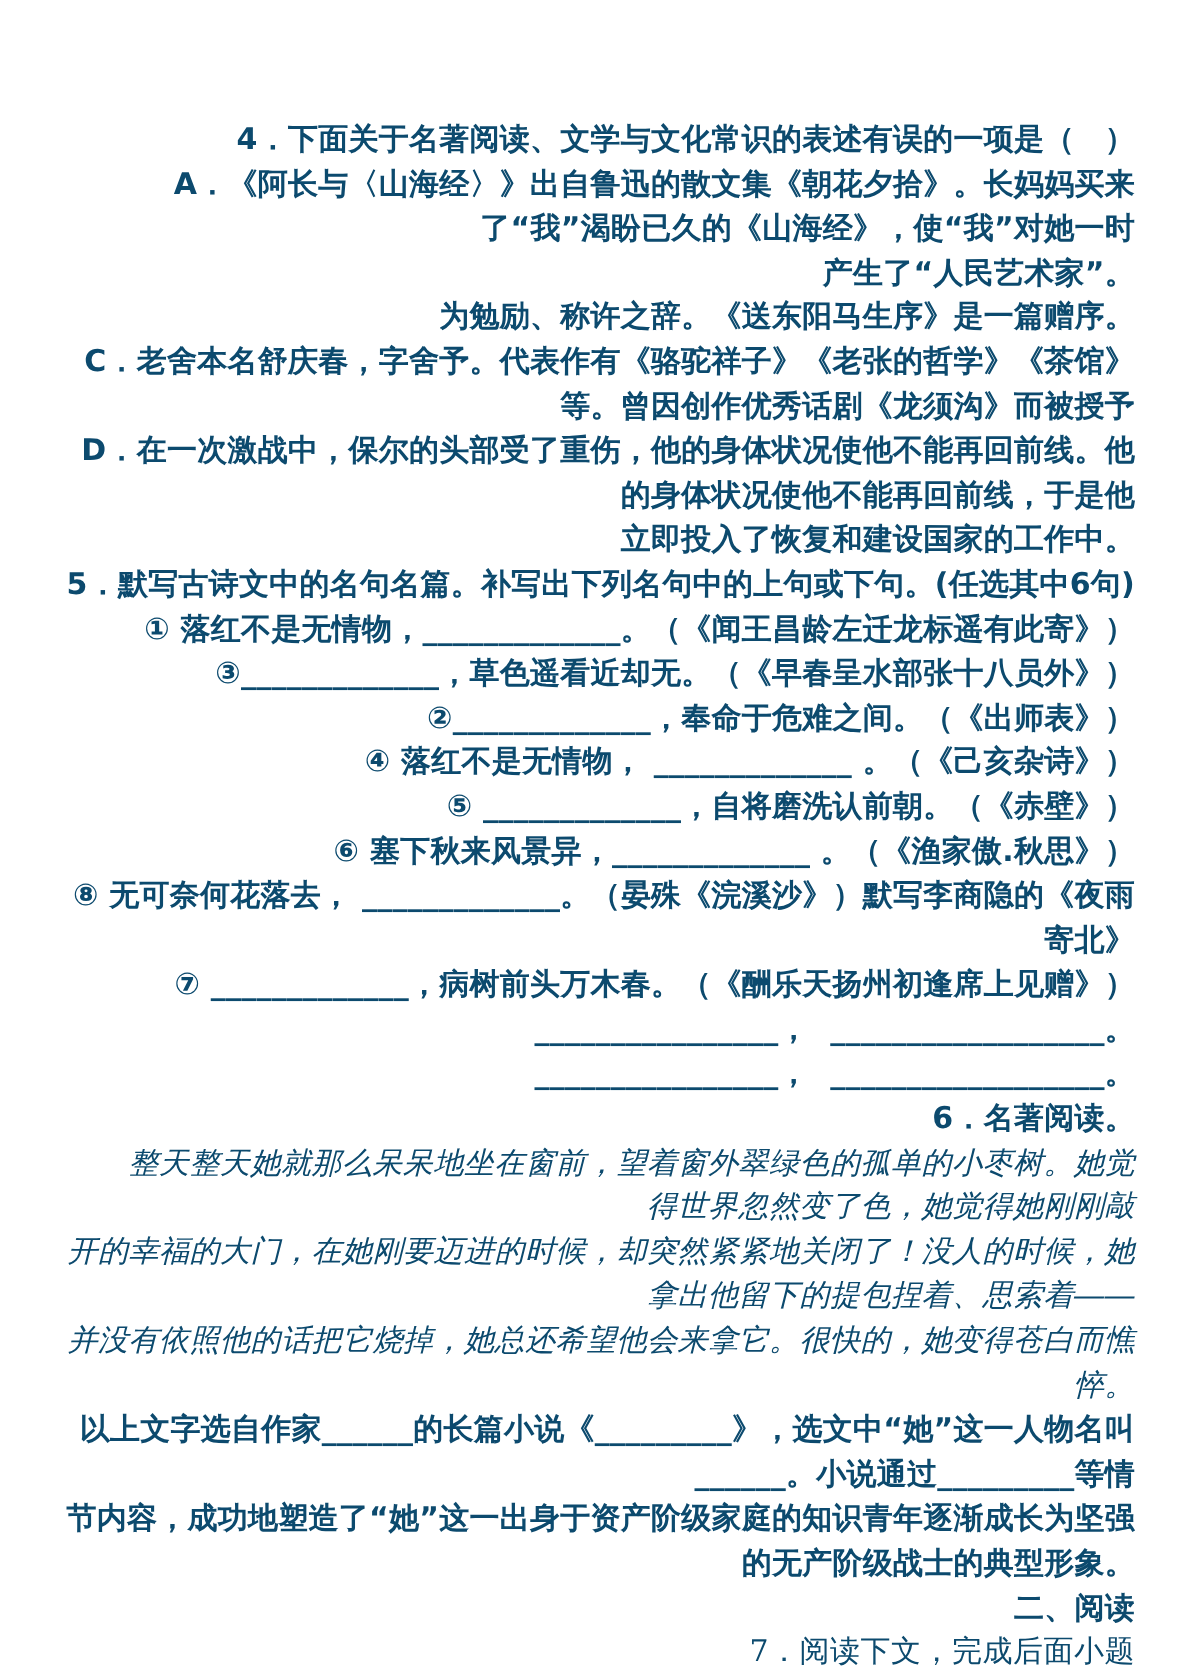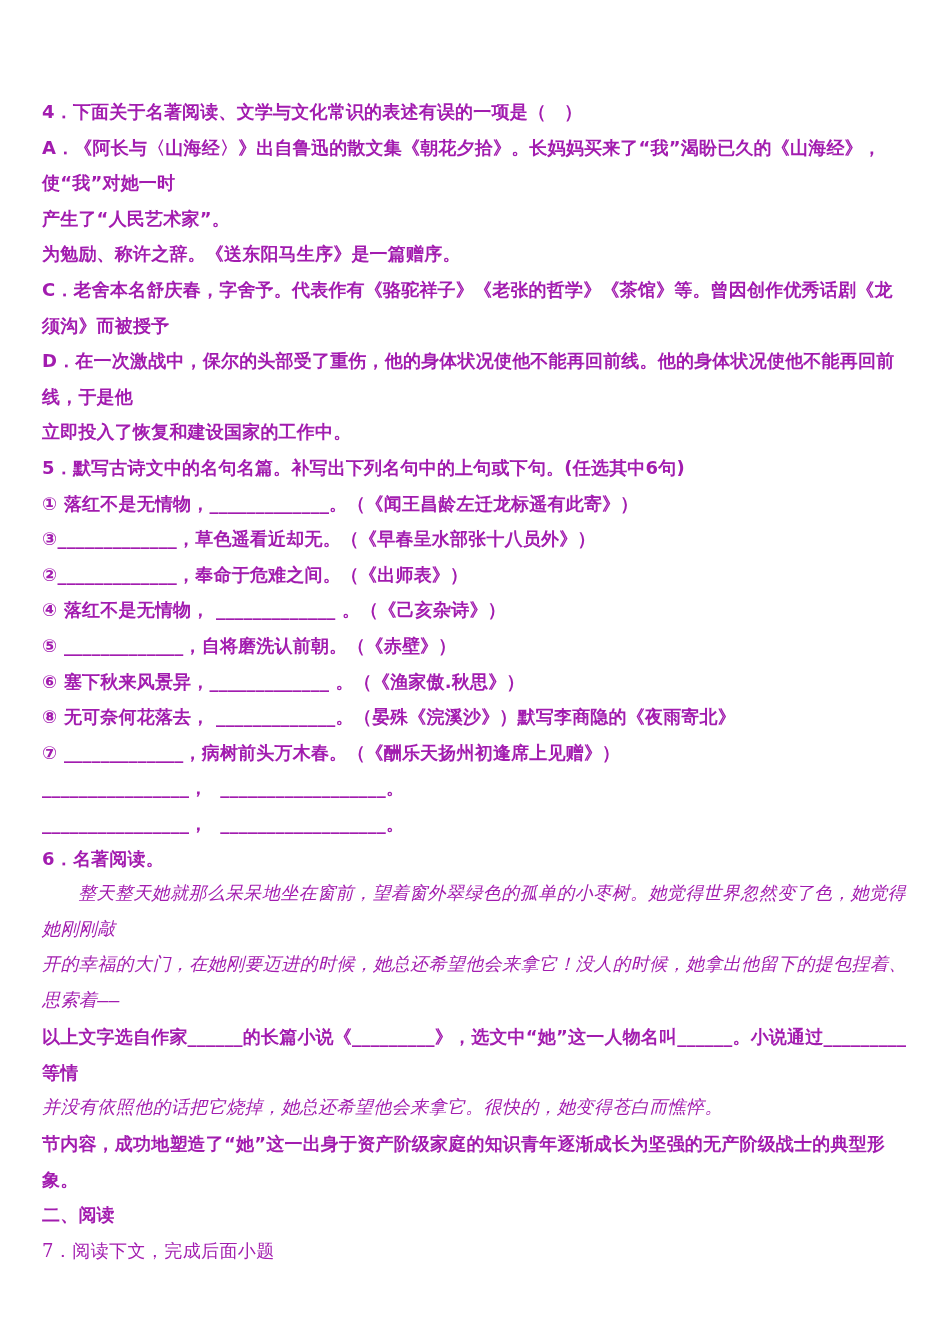--- a/index.html
+++ b/index.html
@@ -7,33 +7,34 @@
   .page {
     position: relative;
     width: 950px;
     height: 1344px;
     background: #ffffff;
     padding: 94px 42px 0 42px;
     overflow: hidden;
     color: #000000;
   }
   .line {
-    font-size: 18px;
+    font-size: 24px;
     line-height: 35.6px;
     min-height: 35.6px;
     white-space: pre-wrap;
-    color: #a21caf;
+    color: #0c4a6e;
+    text-align: right;
   }
   .sans-bold {
     font-family: "DejaVu Sans", sans-serif;
     font-weight: 700;
     letter-spacing: 0.2px;
   }
   .kaiti {
-    font-family: Liberation Mono, monospace;
+    font-family: Liberation Sans, sans-serif;
     font-style: italic;
     font-weight: 400;
     letter-spacing: 0.4px;
   }
   .song {
     font-family: "DejaVu Serif", serif;
     font-weight: 400;
     letter-spacing: 0.4px;
   }
   .indent { text-indent: 2em; }
@@ -58,22 +59,22 @@
   <div class="line sans-bold">④ 落红不是无情物， _____________ 。（《己亥杂诗》）</div>
   <div class="line sans-bold">⑤ _____________，自将磨洗认前朝。（《赤壁》）</div>
   <div class="line sans-bold">⑥ 塞下秋来风景异，_____________ 。（《渔家傲.秋思》）</div>
   <div class="line sans-bold">⑧ 无可奈何花落去， _____________。（晏殊《浣溪沙》）默写李商隐的《夜雨寄北》</div>
   <div class="line sans-bold">⑦ _____________，病树前头万木春。（《酬乐天扬州初逢席上见赠》）</div>
   <div class="line sans-bold">________________，  __________________。</div>
   <div class="line sans-bold">________________，  __________________。</div>
 
   <div class="line sans-bold">6．名著阅读。</div>
   <div class="line kaiti indent">整天整天她就那么呆呆地坐在窗前，望着窗外翠绿色的孤单的小枣树。她觉得世界忽然变了色，她觉得她刚刚敲</div>
-  <div class="line kaiti">开的幸福的大门，在她刚要迈进的时候，她总还希望他会来拿它！没人的时候，她拿出他留下的提包捏着、思索着——</div>
+  <div class="line kaiti">开的幸福的大门，在她刚要迈进的时候，却突然紧紧地关闭了！没人的时候，她拿出他留下的提包捏着、思索着——</div>
+  <div class="line kaiti">并没有依照他的话把它烧掉，她总还希望他会来拿它。很快的，她变得苍白而憔悴。</div>
   <div class="line sans-bold">以上文字选自作家______的长篇小说《_________》，选文中“她”这一人物名叫______。小说通过_________等情</div>
-  <div class="line kaiti">并没有依照他的话把它烧掉，她总还希望他会来拿它。很快的，她变得苍白而憔悴。</div>
   <div class="line sans-bold">节内容，成功地塑造了“她”这一出身于资产阶级家庭的知识青年逐渐成长为坚强的无产阶级战士的典型形象。</div>
 
   <div class="line sans-bold">二、阅读</div>
 
   <div class="line song">7．阅读下文，完成后面小题</div>
 
 </div>
 
 </body></html>

